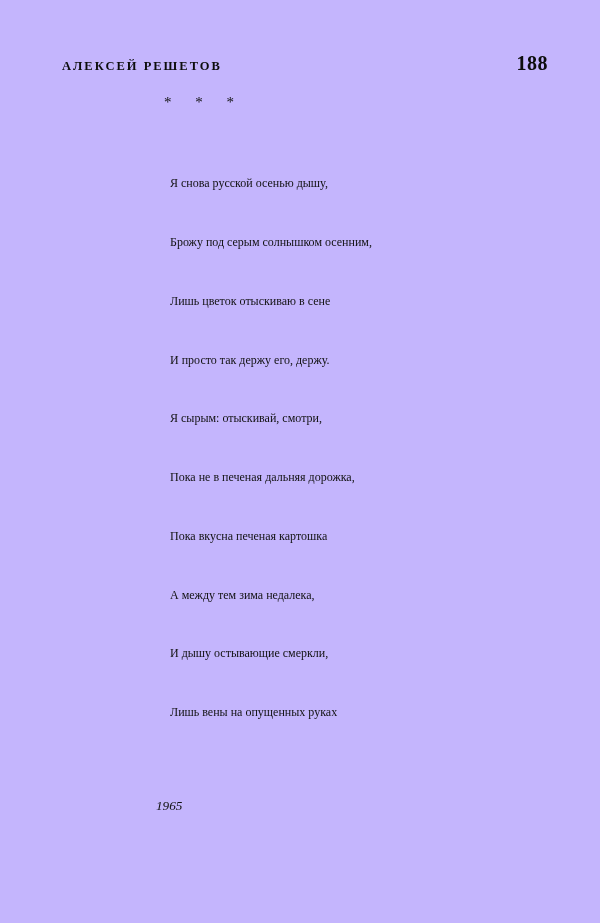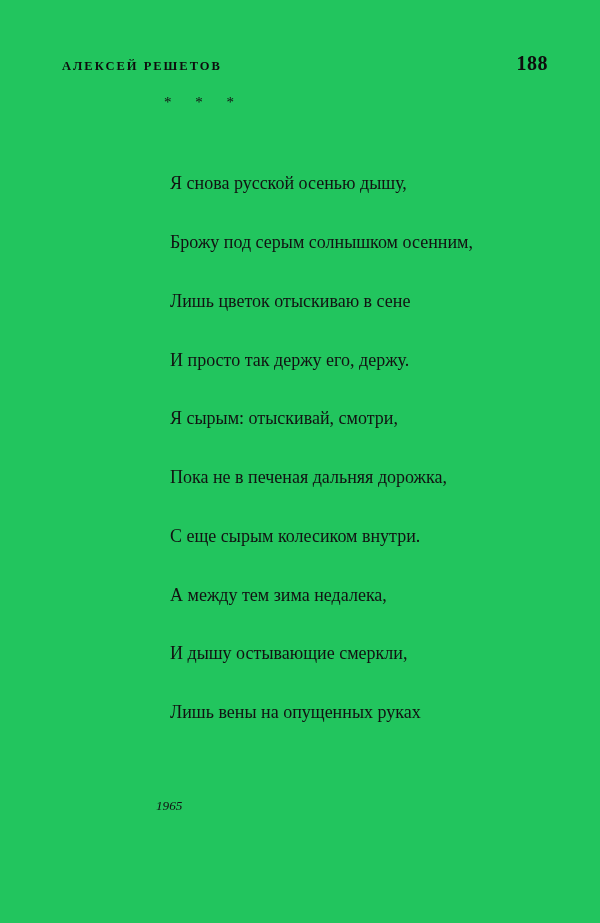--- a/index.html
+++ b/index.html
@@ -12,21 +12,21 @@
     height: 923px;
     font-family: "Liberation Serif", serif;
     color: #111111;
     position: relative;
     overflow: hidden;
   }
   .page {
     position: relative;
     width: 600px;
     height: 923px;
-    background: #22c55e;
+    background: #c4b5fd;
   }
   .header {
     position: absolute;
     left: 62px;
     top: 52px;
     right: 52px;
     display: flex;
     align-items: baseline;
     justify-content: space-between;
   }
@@ -55,21 +55,21 @@
     margin: 0 0 0 0;
   }
   .stars {
     font-size: 15px;
     letter-spacing: 10px;
     margin: 0 0 0 4px;
     color: #111;
     line-height: 1;
   }
   .verse {
-    font-size: 18px;
+    font-size: 12px;
     line-height: 19.6px;
     margin: 0;
     white-space: pre;
     color: #121212;
   }
   .verse .line {
     display: block;
     white-space: pre;
   }
   .year {
@@ -99,21 +99,21 @@
 
     <div class="poem" id="poem-1">
       <div class="stars">* * *</div>
       <div class="verse verse-indent">
         <span class="line">Я снова русской осенью дышу,</span>
         <span class="line">Брожу под серым солнышком осенним,</span>
         <span class="line">Лишь цветок отыскиваю в сене</span>
         <span class="line">И просто так держу его, держу.</span>
         <span class="line">Я сырым: отыскивай, смотри,</span>
         <span class="line">Пока не в печеная дальняя дорожка,</span>
-        <span class="line">С еще сырым колесиком внутри.</span>
+        <span class="line">Пока вкусна печеная картошка</span>
         <span class="line">А между тем зима недалека,</span>
         <span class="line">И дышу остывающие смеркли,</span>
         <span class="line">Лишь вены на опущенных руках</span>
       </div>
       <div class="year">1965</div>
     </div>
 
   </div>
 </div>
 

